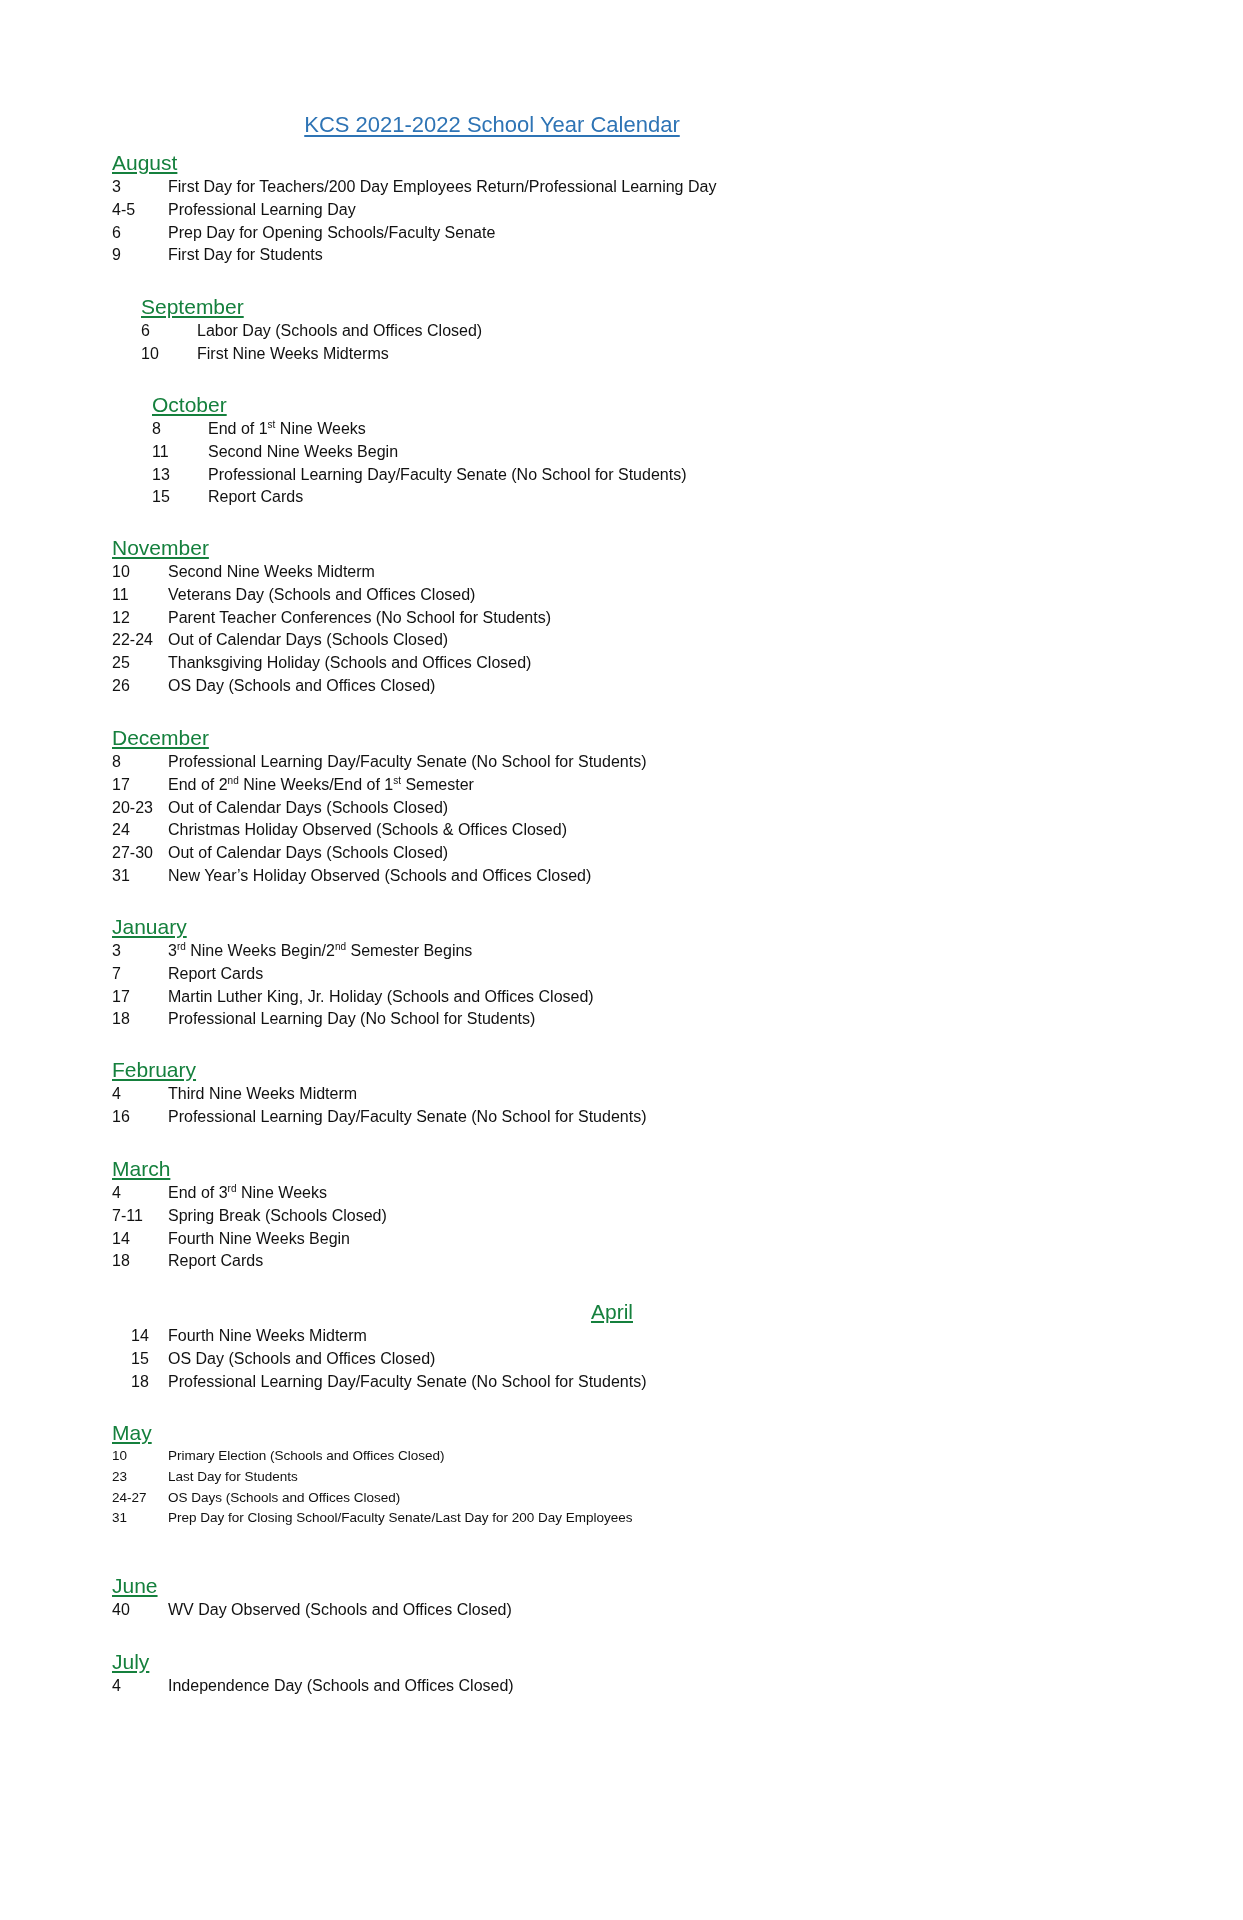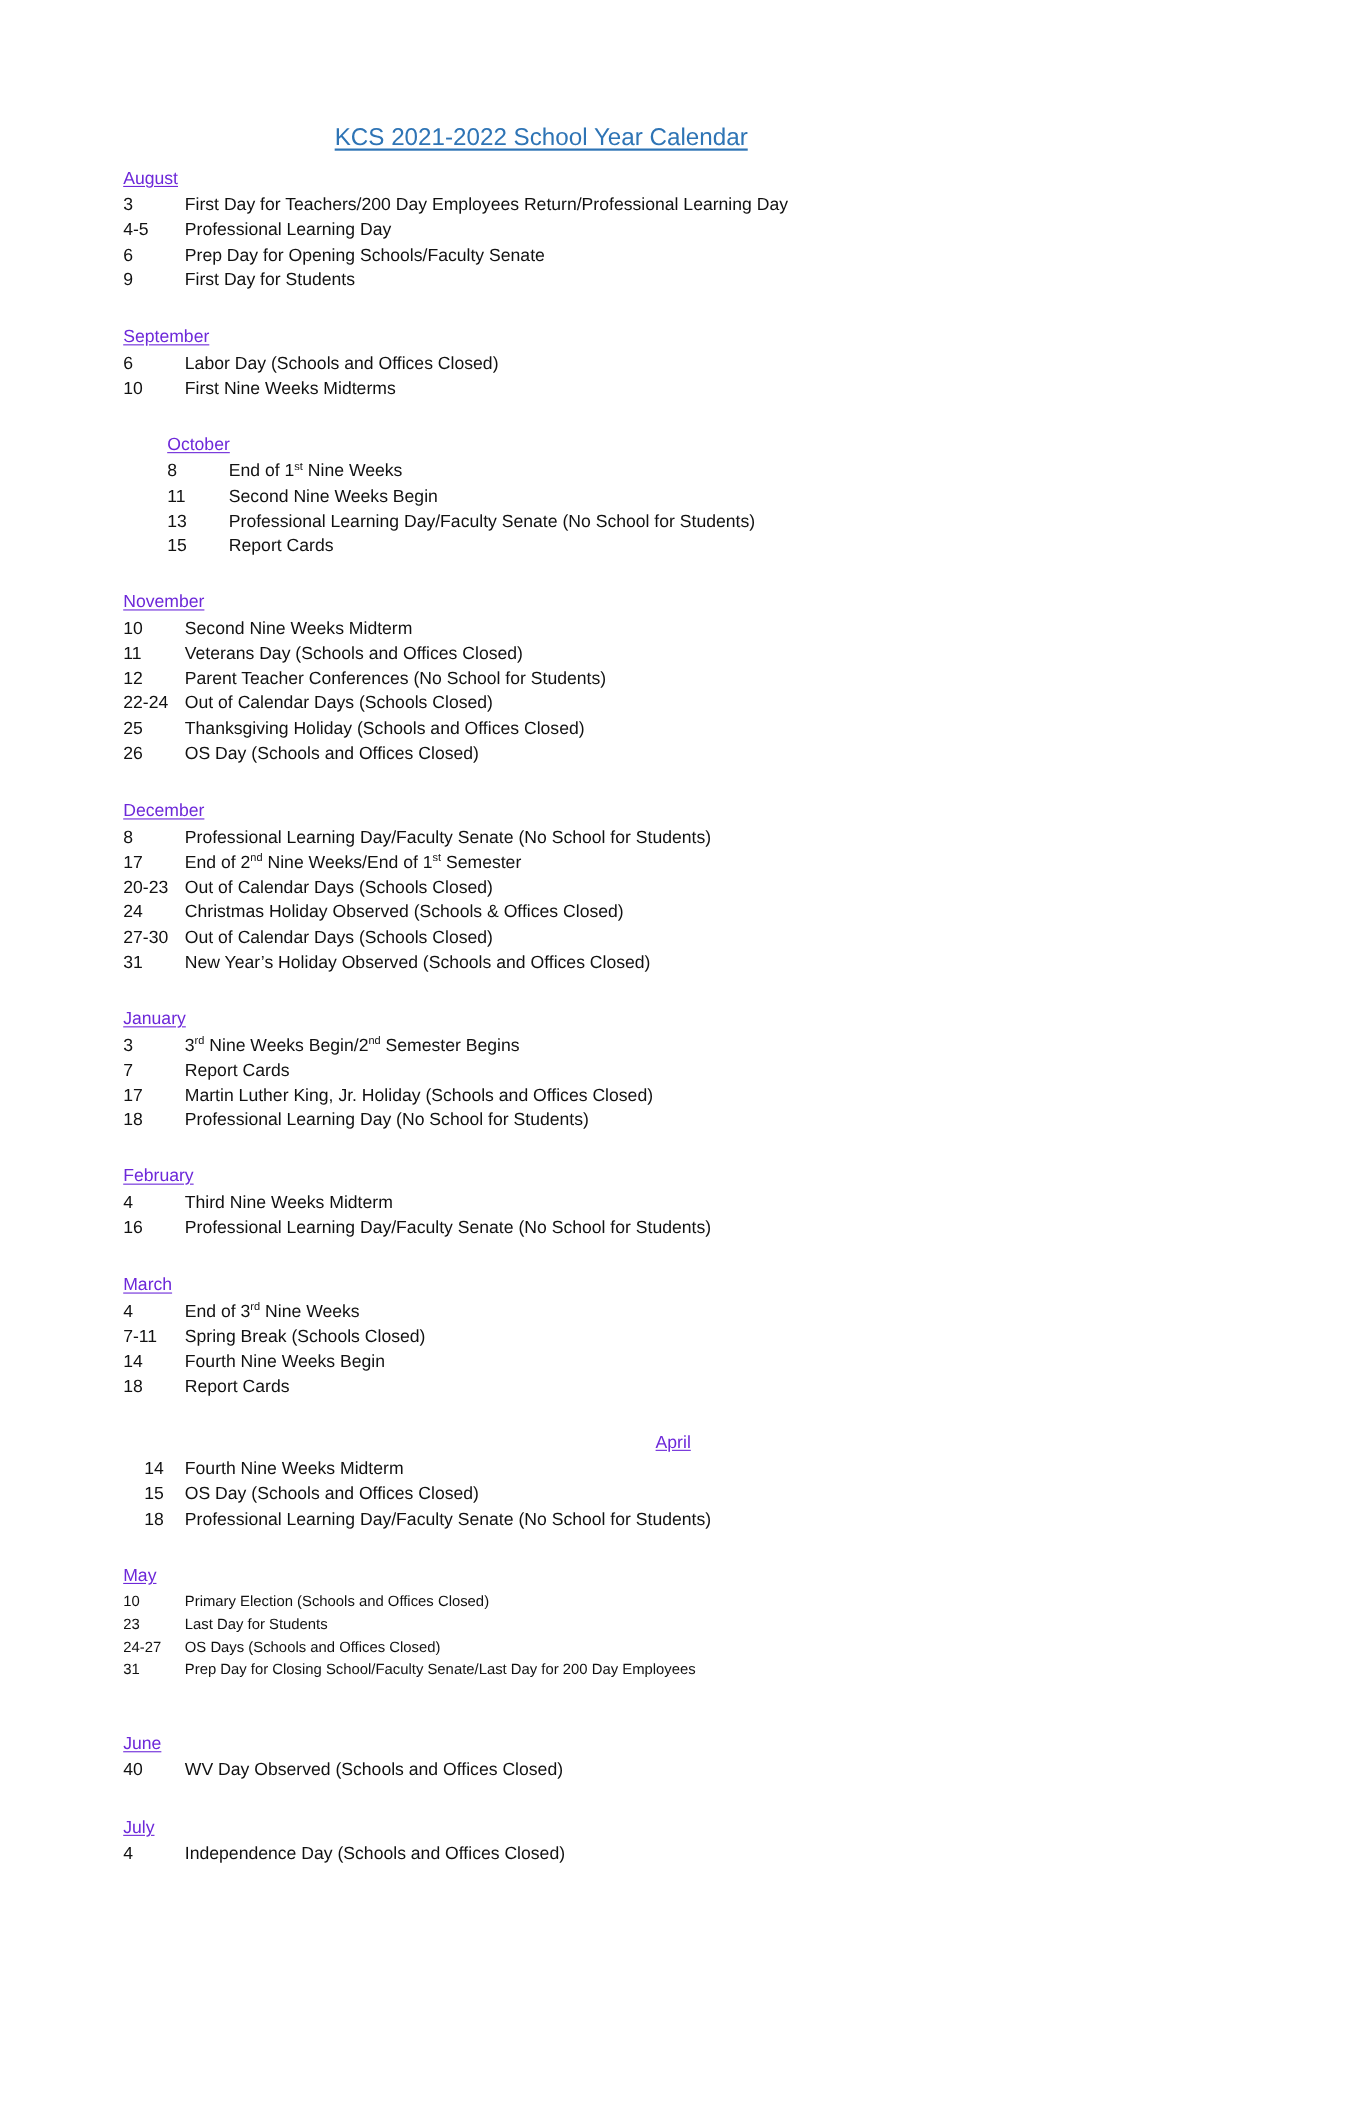--- a/index.html
+++ b/index.html
@@ -2,21 +2,21 @@
 <html><head>
 <meta charset="utf-8">
 <style>
   html, body { margin: 0; padding: 0; background: #ffffff; }
   body { width: 1243px; height: 1920px; position: relative; overflow: hidden;
          font-family: "Liberation Sans", sans-serif; color: #111; }
   .title { position: absolute; top: 112px; left: 0; width: 984px; text-align: center;
            font-size: 22px; color: #2e74b5; }
   .title span { text-decoration: underline; text-underline-offset: 3px; }
   .section { position: absolute; left: 112px; width: 1000px; }
-  .month { font-size: 16px; color: #6d28d9; text-decoration: underline;
+  .month { font-size: 21px; color: #15803d; text-decoration: underline;
            text-underline-offset: 2px; height: 26px; line-height: 26px; }
   .row { display: flex; font-size: 16px; height: 22.8px; line-height: 22.8px; }
   .row .date { width: 56px; flex: none; }
   .row .desc { white-space: nowrap; }
   .section.small .row { font-size: 13.5px; height: 20.8px; line-height: 20.8px; }
   sup { font-size: 10px; line-height: 0; vertical-align: 6px; }
 </style>
 </head>
 <body>
 
@@ -37,21 +37,21 @@
       </div>
       <div class="row">
         <span class="date">6</span>
         <span class="desc">Prep Day for Opening Schools/Faculty Senate</span>
       </div>
       <div class="row">
         <span class="date">9</span>
         <span class="desc">First Day for Students</span>
       </div>
     </div>
-    <div class="section" style="top: 294px;">
+    <div class="section" style="top: 294px; margin-left: 29px;">
       <div class="month">September</div>
       <div class="row">
         <span class="date">6</span>
         <span class="desc">Labor Day (Schools and Offices Closed)</span>
       </div>
       <div class="row">
         <span class="date">10</span>
         <span class="desc">First Nine Weeks Midterms</span>
       </div>
     </div>

